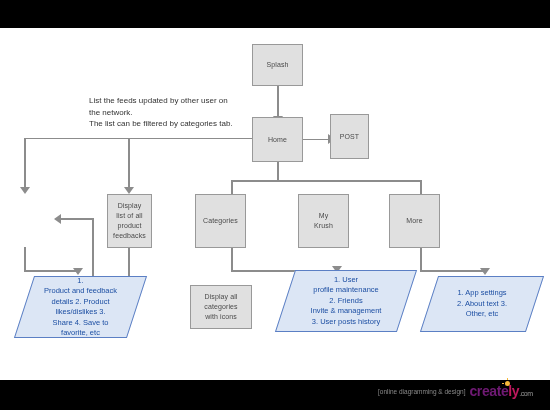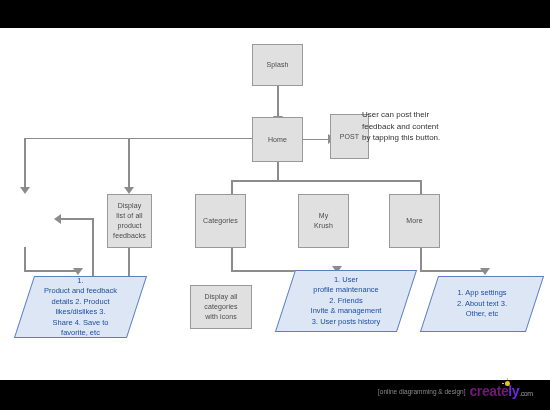--- a/index.html
+++ b/index.html
@@ -65,21 +65,21 @@
   .arr-r{border-top:5px solid transparent;border-bottom:5px solid transparent;border-left:7px solid #8c8c8c;}
   .arr-l{border-top:5px solid transparent;border-bottom:5px solid transparent;border-right:7px solid #8c8c8c;}
   
   #watermark{
     position:absolute;left:378px;top:355px;
     display:flex;align-items:center;gap:4px;
   }
   #wm-tag{font-size:6.5px;color:#8a8a8a;}
   #wm-logo{position:relative;font-size:14px;font-weight:bold;letter-spacing:-.4px;}
   #wm-create{color:#701a75;}
-  #wm-ly{color:#6d28d9;}
+  #wm-ly{color:#be185d;}
   #wm-dotcom{font-size:7px;color:#9a9a9a;font-weight:normal;}
   #wm-sun{
     position:absolute;left:35.5px;top:-2.5px;
     width:5px;height:5px;border-radius:50%;
     background:#f6b93b;
   }
   #wm-sun:before,#wm-sun:after{
     content:"";position:absolute;background:#f6b93b;
   }
   #wm-sun:before{left:2px;top:-3px;width:1.2px;height:2.4px;}
@@ -188,24 +188,24 @@
 Invite &amp;  management
 3. User posts history</div>
     </div>
 
     <div class="para" style="left:429px;top:248px;width:106px;height:56px;">
       <div class="inner" style="white-space:pre-line;">1. App settings
 2. About  text 3.
 Other, etc</div>
     </div>
 
-
-    <div class="note" style="left:362px;top:81px;width:150px;">User can post their
-feedback and content
-by tapping this button.</div>
+    <div class="note" style="left:89px;top:67px;width:180px;">List the feeds updated by other user on
+the network.
+The list can be filtered by categories tab.</div>
+
 
     <div id="watermark">
       <span id="wm-tag">[online diagramming &amp; design]</span>
       <span id="wm-logo">
         <span id="wm-create">create</span><span id="wm-ly">ly</span><span id="wm-dotcom">.com</span>
         <span id="wm-sun"></span>
       </span>
     </div>
 
   </div>

